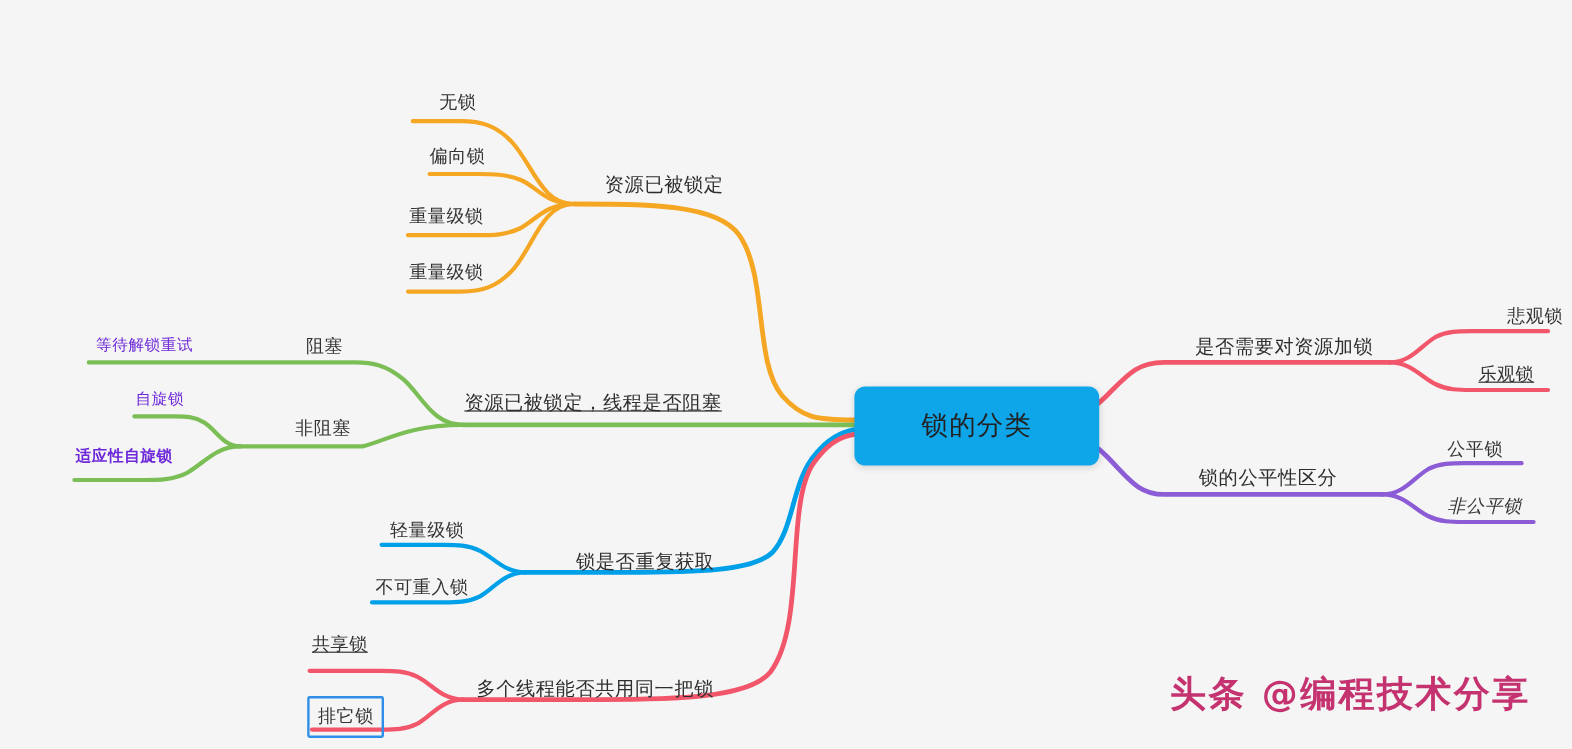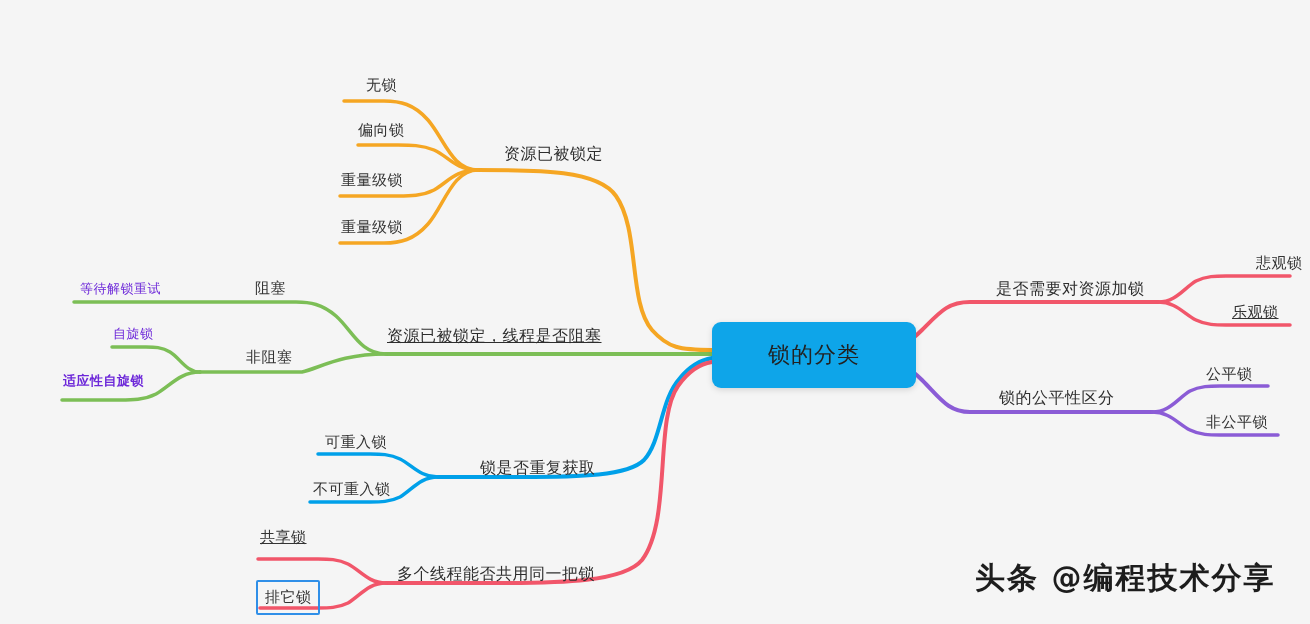--- a/index.html
+++ b/index.html
@@ -72,21 +72,21 @@
     border: 2px solid #2f8fe8;
     border-radius: 2px;
     background: transparent;
     box-sizing: border-box;
   }
   .watermark {
     position: absolute;
     left: 975px;
     top: 558px;
     font-size: 30px;
-    color: #000000;
+    color: #be185d;
     letter-spacing: 2px;
     font-weight: bold;
     opacity: 0.88;
     white-space: nowrap;
   }
 </style>
 </head>
 <body>
 
 <svg id="mindmap-canvas" viewBox="0 0 1310 624">
@@ -127,33 +127,33 @@
 <div class="node-label lvl2" style="left:341px; top:220px;">重量级锁</div>
 
 <div class="node-label lvl1" style="left:387px; top:328px;text-decoration:underline;">资源已被锁定，线程是否阻塞</div>
 <div class="node-label lvl2" style="left:255px; top:281px;">阻塞</div>
 <div class="node-label lvl3" style="left:80px; top:282px;">等待解锁重试</div>
 <div class="node-label lvl2" style="left:246px; top:350px;">非阻塞</div>
 <div class="node-label lvl3" style="left:113px; top:327px;">自旋锁</div>
 <div class="node-label lvl3" style="left:63px; top:374px;font-weight:bold;">适应性自旋锁</div>
 
 <div class="node-label lvl1" style="left:480px; top:460px;">锁是否重复获取</div>
-<div class="node-label lvl2" style="left:325px; top:435px;">可重入锁</div>
+<div class="node-label lvl2" style="left:325px; top:435px;">轻量级锁</div>
 <div class="node-label lvl2" style="left:313px; top:482px;">不可重入锁</div>
 
 <div class="node-label lvl1" style="left:397px; top:566px;">多个线程能否共用同一把锁</div>
 <div class="node-label lvl2" style="left:260px; top:530px;text-decoration:underline;">共享锁</div>
 <div class="node-label lvl2" style="left:265px; top:590px;">排它锁</div>
 <div class="selected-box"></div>
 
 <div class="node-label lvl1" style="left:996px; top:281px;">是否需要对资源加锁</div>
 <div class="node-label lvl2" style="left:1256px; top:256px;">悲观锁</div>
 <div class="node-label lvl2" style="left:1232px; top:305px;text-decoration:underline;">乐观锁</div>
 
 <div class="node-label lvl1" style="left:999px; top:390px;">锁的公平性区分</div>
 <div class="node-label lvl2" style="left:1206px; top:367px;">公平锁</div>
-<div class="node-label lvl2" style="left:1206px; top:415px;">非公平锁</div>
+<div class="node-label lvl2" style="left:1206px; top:415px;font-style:italic;">非公平锁</div>
 
 <div class="central-node">
   <span class="central-node-text">锁的分类</span>
 </div>
 
 <div class="watermark">头条 @编程技术分享</div>
 
 </body></html>

